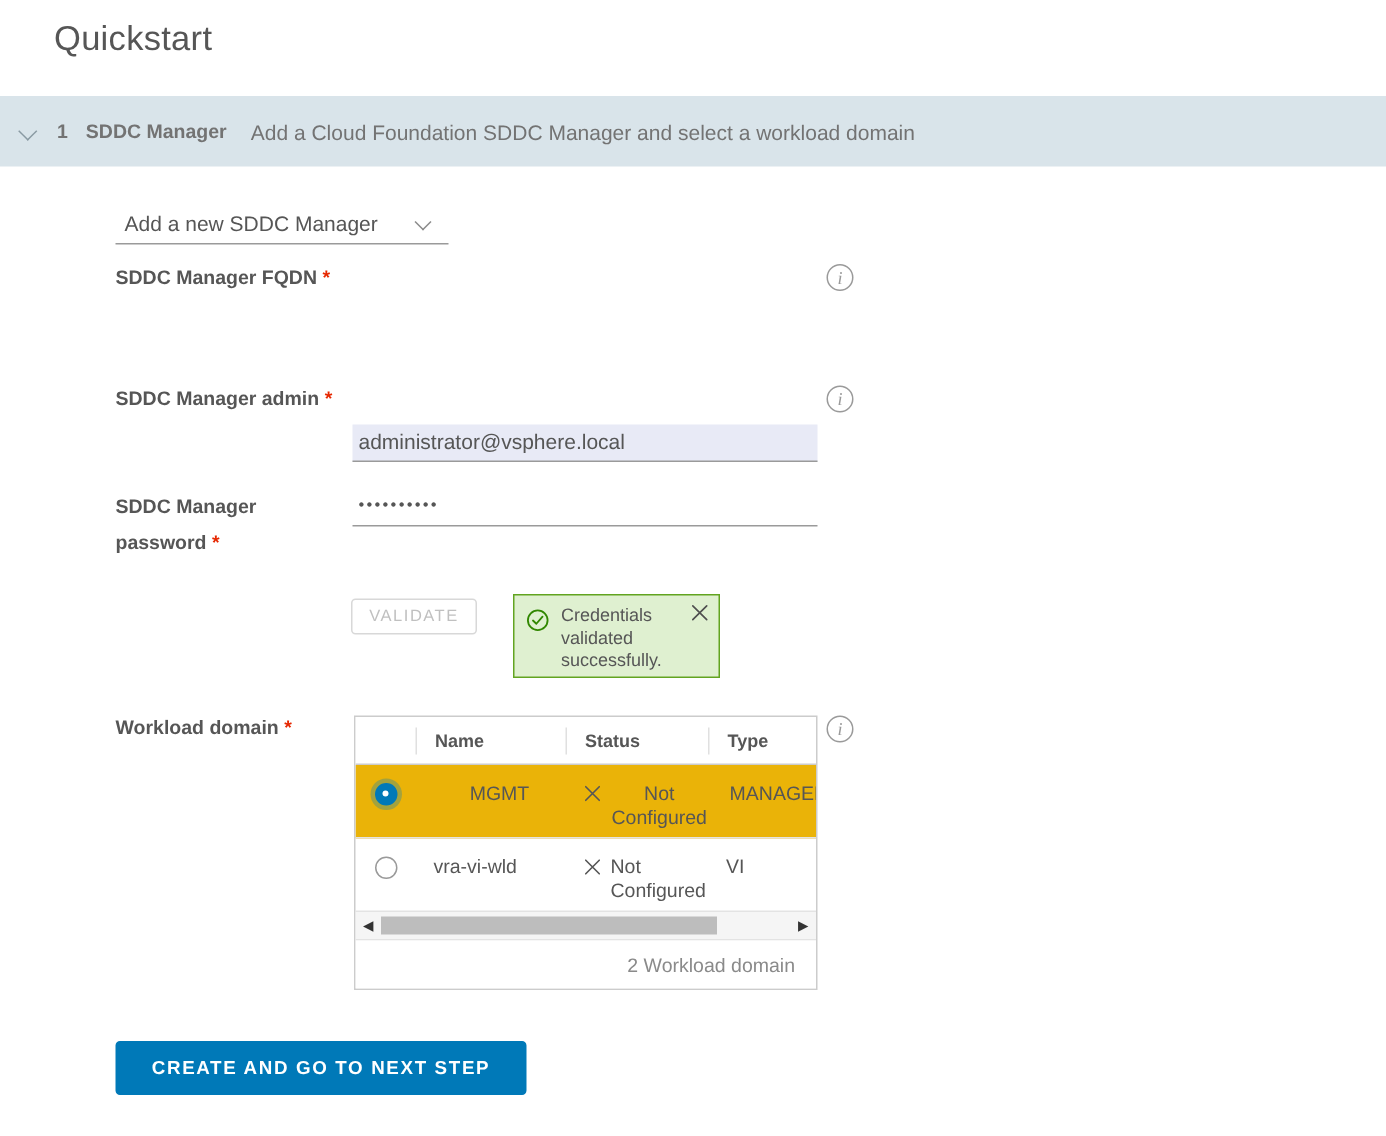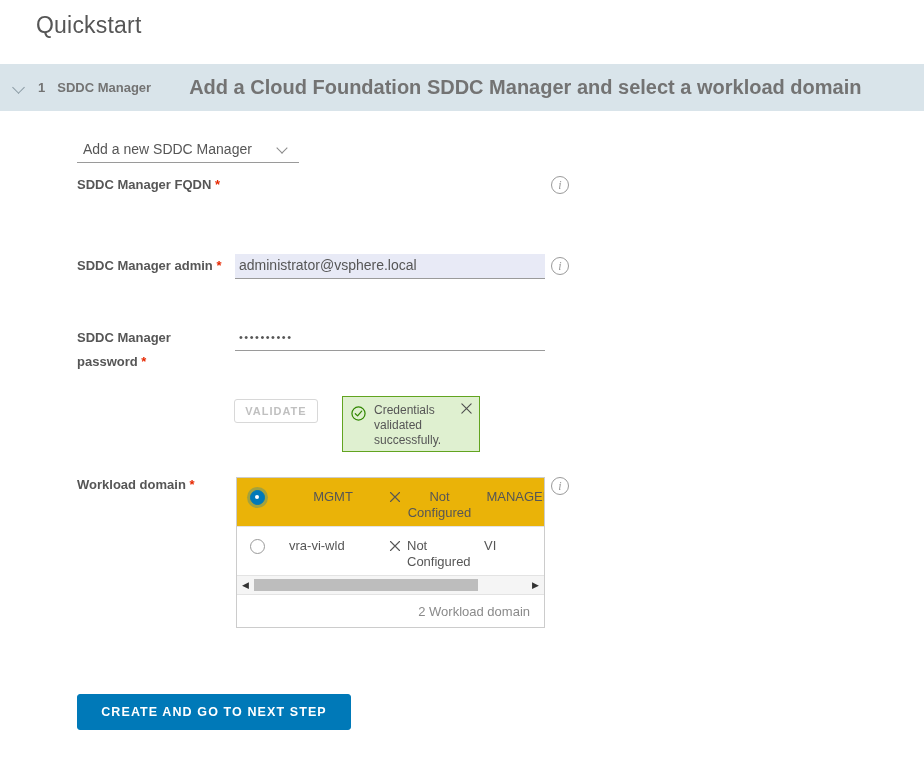--- a/index.html
+++ b/index.html
@@ -63,23 +63,23 @@
     font-weight: bold;
     color: #737373;
   }
   .step-label {
     margin-left: 12px;
     font-size: 13px;
     font-weight: bold;
     color: #737373;
   }
   .step-desc {
-    margin-left: 38px;
-    font-size: 20px;
-    font-weight: 700;
+    margin-left: 16px;
+    font-size: 14px;
+    font-weight: 400;
     color: #737373;
   }
 
   
   .form-area {
     position: absolute;
     left: 0;
     top: 111px;
     width: 924px;
   }
@@ -149,20 +149,21 @@
     background: transparent;
     font-family: "Liberation Sans", sans-serif;
     font-size: 14px;
     color: #565656;
     padding: 0 0 2px 4px;
     outline: none;
     box-sizing: border-box;
   }
   .field.highlight {
     background: #e8eaf6;
+    margin-top: 29px;
   }
   .info-icon {
     position: absolute;
     left: 551px;
     width: 18px;
     height: 18px;
     border-radius: 50%;
     border: 1.3px solid #9a9a9a;
     color: #9a9a9a;
     font-size: 12px;
@@ -180,21 +181,21 @@
     left: 234px;
     top: 288px;
     width: 84px;
     height: 24px;
     border: 1px solid #d8d8d8;
     border-radius: 3px;
     background: #ffffff;
     color: #c0c0c0;
     font-family: "Liberation Sans", sans-serif;
     font-size: 11px;
-    font-weight: bold;
+    font-weight: normal;
     letter-spacing: 1px;
     cursor: default;
   }
   .alert {
     position: absolute;
     left: 342px;
     top: 285px;
     width: 138px;
     height: 56px;
     background: #dff0d0;
@@ -447,20 +448,26 @@
 </div>
 
 <div class="grid-label">
   <span>Workload domain</span>
   <span class="req">*</span>
 </div>
 <div class="info-icon grid-info-icon">i</div>
 
 <div class="grid">
 
+  <div class="grid-head">
+    <div class="c-radio"></div>
+    <div class="c-name">Name</div>
+    <div class="c-status">Status</div>
+    <div class="c-type">Type</div>
+  </div>
 
   <div class="grid-row selected">
     <div class="c-radio">
       <span class="radio on"></span>
     </div>
     <div class="c-name">MGMT</div>
     <div class="c-status">
       <div class="status-cell">
         <svg class="x-icon" viewBox="0 0 12 12">
           <path d="M1.5 1.5 L10.5 10.5 M10.5 1.5 L1.5 10.5" stroke="#565656" stroke-width="1.1" stroke-linecap="round"></path>

